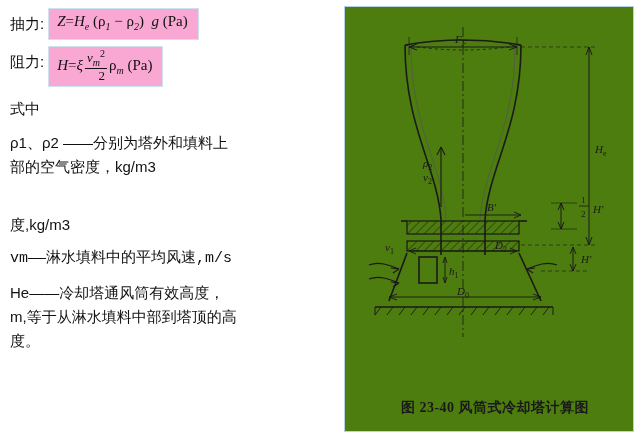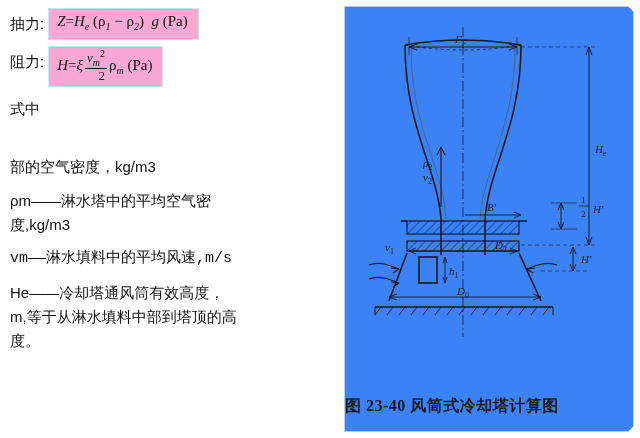--- a/index.html
+++ b/index.html
@@ -7,21 +7,20 @@
     padding: 0;
     background: #ffffff;
   }
   #page {
     position: relative;
     width: 640px;
     height: 438px;
     background: #ffffff;
     font-family: "Liberation Sans", sans-serif;
     overflow: hidden;
-    border-radius: 31px;
   }
 
   
   #left-col {
     position: absolute;
     left: 0px;
     top: 0px;
     width: 338px;
     height: 438px;
     padding: 8px 6px 0 10px;
@@ -91,34 +90,36 @@
   .para.first { }
   .vn { font-family: Liberation Mono, monospace; }
 
   
   #figure-panel {
     position: absolute;
     left: 344px;
     top: 6px;
     width: 290px;
     height: 426px;
-    background: #3b82f6;
+    background: #4d7c0f;
     border: 1px solid #b9cfe2;
     box-sizing: border-box;
   }
   #figure-caption {
     position: absolute;
     bottom: 14px;
     left: 0;
     width: 100%;
+    text-align: center;
     font-family: "Liberation Serif", serif;
-    font-size: 16px;
+    font-size: 14px;
     font-weight: bold;
     color: #1a1a1a;
     letter-spacing: 0.5px;
+    padding-left: 6px;
   }
   #figure-svg {
     position: absolute;
     left: 0;
     top: 0;
   }
 </style>
 </head>
 <body>
 
@@ -136,26 +137,26 @@
     <div class="formula-row">
       <span class="formula-label">阻力:</span>
       <span class="formula-box tall">
         <span class="math"><span class="it">H</span><span>=</span><span class="it">ξ</span><span class="frac"><span class="num"><span class="it">v</span><span class="sub">m</span><span class="sub-up">2</span></span><span class="den">2</span></span><span>ρ</span><span class="sub">m</span>&nbsp;<span>(Pa)</span></span>
       </span>
     </div>
 
     <p class="para first">式中</p>
 
     <p class="para">
-      <br>
+      <span>ρ1、ρ2  ——分别为塔外和填料上</span><br>
       <span>部的空气密度，kg/m3</span>
     </p>
 
     <p class="para">
-      <span>ρm——淋水塔中的平均空气密</span><br>
+      <br>
       <span>度,kg/m3</span>
     </p>
 
     <p class="para vn">
       <span>vm——淋水填料中的平均风速,m/s</span>
     </p>
 
     <p class="para">
       <span>He——冷却塔通风筒有效高度，</span><br>
       <span>m,等于从淋水填料中部到塔顶的高</span><br>

